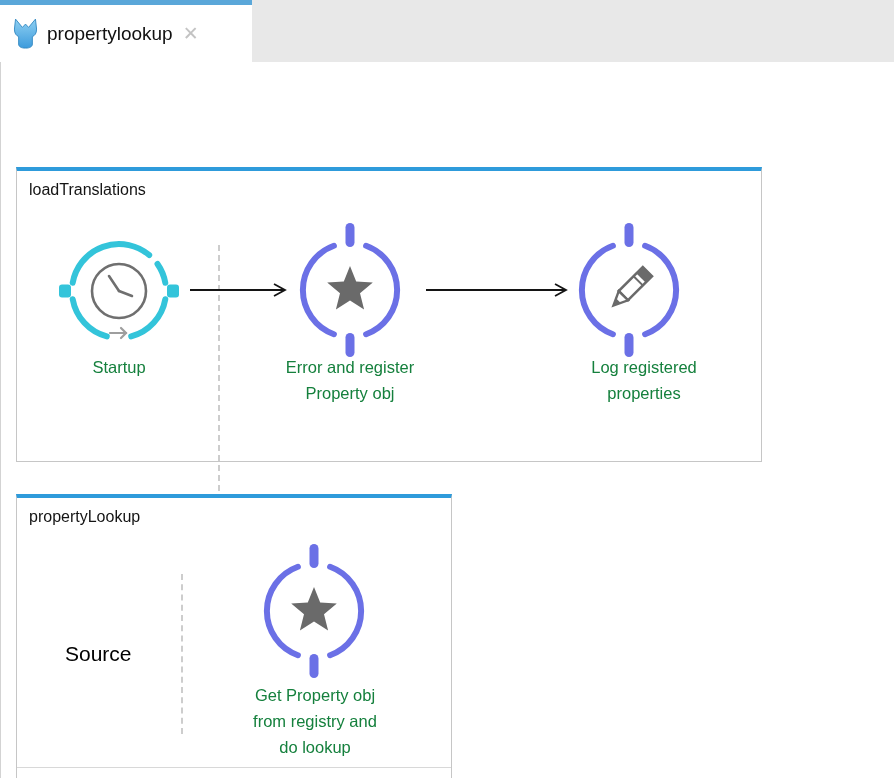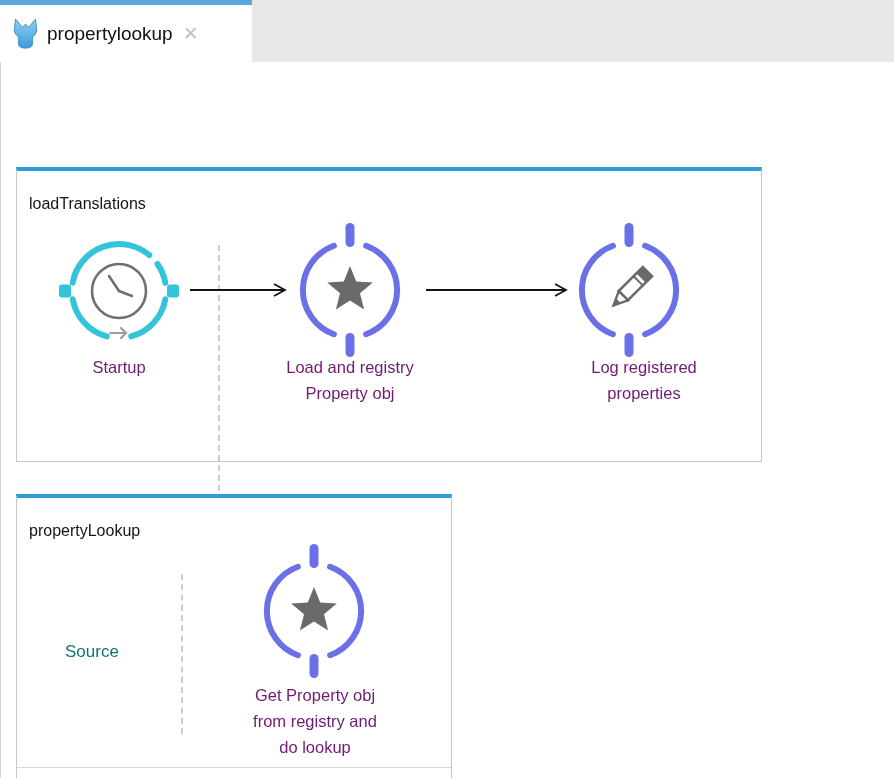--- a/index.html
+++ b/index.html
@@ -8,27 +8,27 @@
   .tabbar{position:relative;width:894px;height:62px;background:#e8e8e8;}
   .tab{position:absolute;left:0;top:0;width:252px;height:62px;background:#ffffff;
     border-top:5px solid #5aa7d9;box-sizing:border-box;display:flex;align-items:center;}
   .tab-icon{margin-left:12px;flex:0 0 auto;}
   .tab-label{margin-left:8px;font-size:19px;color:#111;white-space:nowrap;}
   .tab-close{margin-left:10px;font-size:19px;color:#c3c3c3;line-height:1;cursor:pointer;}
   
   .canvas{position:relative;width:893px;height:716px;background:#ffffff;border-left:1px solid #d3d3d3;}
   .flow{position:absolute;background:#ffffff;border:1px solid #c6c6c6;border-top:4px solid #2e9bdb;
     box-sizing:border-box;}
-  .flow-title{position:absolute;left:12px;top:24px;font-size:16px;color:#141414;}
+  .flow-title{position:absolute;left:12px;top:10px;font-size:16px;color:#141414;}
   .node-svg{position:absolute;}
   .node-label{position:absolute;transform:translateX(-50%);text-align:center;
-    font-size:16.5px;line-height:26px;color:#701a75;white-space:pre-line;}
+    font-size:16.5px;line-height:26px;color:#15803d;white-space:pre-line;}
   .dashed-sep{position:absolute;width:0;border-left:2px dashed #cdcdcd;}
   .conn{position:absolute;}
-  .source-label{position:absolute;color:#0f766e;font-size:17px;text-align:center;}
+  .source-label{position:absolute;color:#000000;font-size:21px;text-align:center;}
   .error-handling{position:absolute;left:0;right:0;bottom:0;border-top:1px solid #d8d8d8;
     display:flex;align-items:center;padding-left:15px;cursor:pointer;}
   .eh1{height:41px;} .eh2{height:46px;}
   .tri{width:0;height:0;border-left:9px solid #8f8f8f;border-top:6px solid transparent;
     border-bottom:6px solid transparent;margin-right:11px;flex:0 0 auto;}
   .error-label{font-size:17px;color:#141414;}
 </style>
 </head>
 <body>
 
@@ -88,21 +88,21 @@
 
     <svg class="node-svg" style="left:273px;top:49px;" width="120" height="140" viewBox="0 0 120 140">
       <g fill="none" stroke="#6b70e6" stroke-width="6" stroke-linecap="round">
         <path d="M 76.1 25.8 A 47 47 0 0 1 76.1 114.2"></path>
         <path d="M 43.9 25.8 A 47 47 0 0 0 43.9 114.2"></path>
       </g>
       <rect x="55.5" y="3" width="9" height="24" rx="4.5" fill="#6b70e6"></rect>
       <rect x="55.5" y="113" width="9" height="24" rx="4.5" fill="#6b70e6"></rect>
       <polygon fill="#6a6a6a" points="60,46 66.2,61.5 82.8,62.6 70,73.2 74.1,89.4 60,80.5 45.9,89.4 50,73.2 37.2,62.6 53.8,61.5"></polygon>
     </svg>
-    <div class="node-label" style="left:333px;top:183px;">Load and registry
+    <div class="node-label" style="left:333px;top:183px;">Error and register
 Property obj</div>
 
     <svg class="conn" style="left:409px;top:111px;" width="142" height="16" viewBox="0 0 142 16">
       <g fill="none" stroke="#141414" stroke-width="1.8">
         <path d="M 0 8 L 140 8"></path>
           <path d="M 129 2 L 140 8 L 129 14"></path>
       </g>
     </svg>
 
     <svg class="node-svg" style="left:552px;top:49px;" width="120" height="140" viewBox="0 0 120 140">

